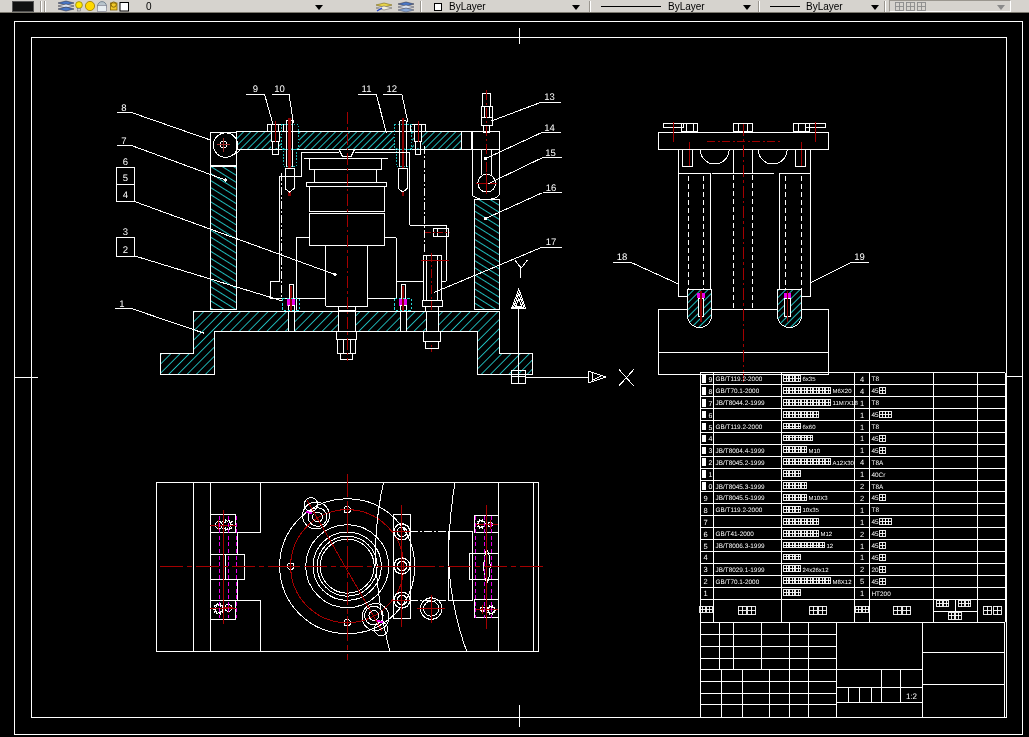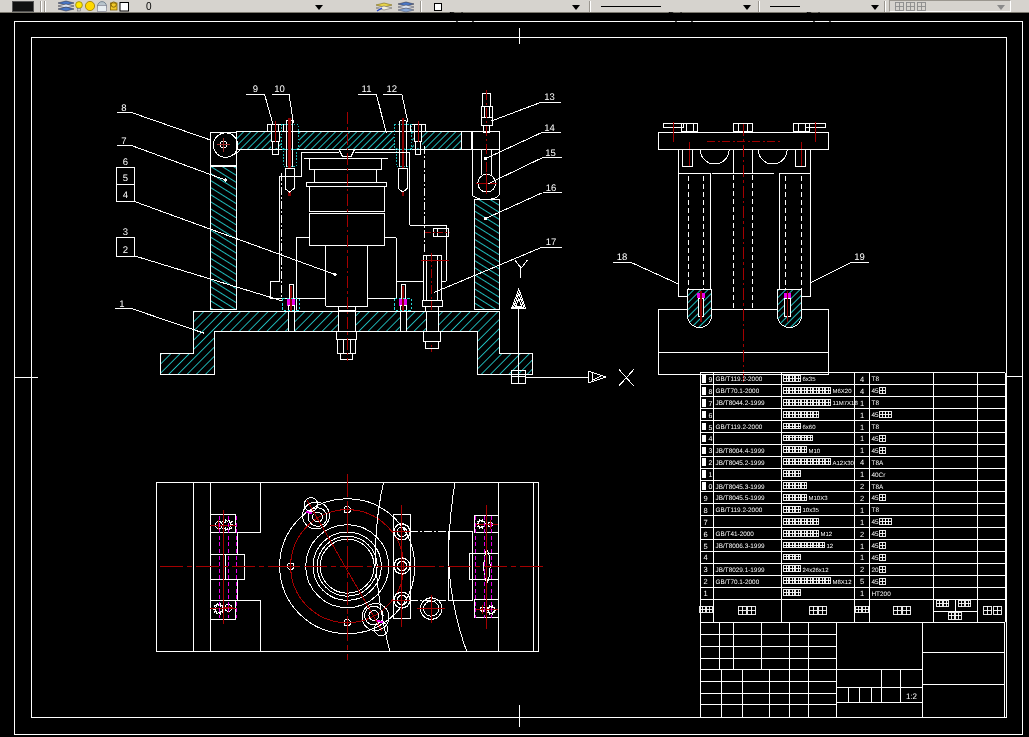--- a/index.html
+++ b/index.html
@@ -1,21 +1,21 @@
 <!DOCTYPE html>
 <html><head><meta charset="utf-8">
 <style>
   html,body { margin:0; padding:0; background:#000; width:1029px; height:737px; overflow:hidden; }
   * { box-sizing: border-box; }
   #wrap { position:relative; width:1029px; height:737px; font-family:"Liberation Sans", sans-serif; }
   #tb { position:absolute; left:0; top:0; width:1029px; height:13px; background:#d6d3ce;
         border-bottom:1px solid #7b786f; z-index:10; }
   #tb .sep { position:absolute; top:1px; width:2px; height:11px; border-left:1px solid #9a968f; border-right:1px solid #fff; }
   #tb .arr { position:absolute; top:5px; width:0; height:0; border-left:4px solid transparent; border-right:4px solid transparent; border-top:5px solid #000; }
-  #tb .byl { position:absolute; top:11px; font-size:10px; color:#000; font-family:"Liberation Sans",sans-serif; }
+  #tb .byl { position:absolute; top:1px; font-size:10px; color:#000; font-family:"Liberation Sans",sans-serif; }
   #cv { position:absolute; left:0; top:0; z-index:1; transform: translateZ(0); }
   #tb, #tb * { -webkit-font-smoothing: antialiased; }
   #tb { transform: translateZ(0); }
 </style></head>
 <body>
 <div id="wrap">
 
 <div id="tb">
  <div class="icon" style="left:-6px;width:14px;background:#9aa5b8"></div>
  <div style="position:absolute;left:12px;top:1px;width:22px;height:11px;background:#111;border:1px solid #555"></div>

